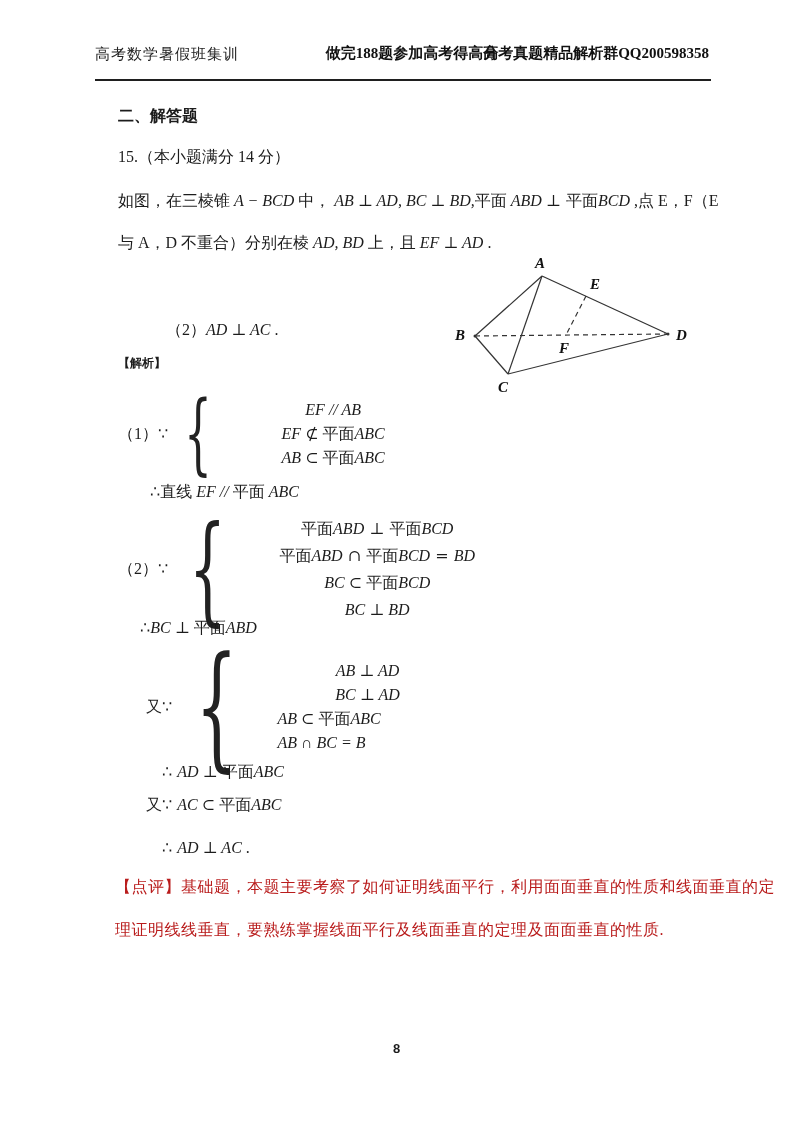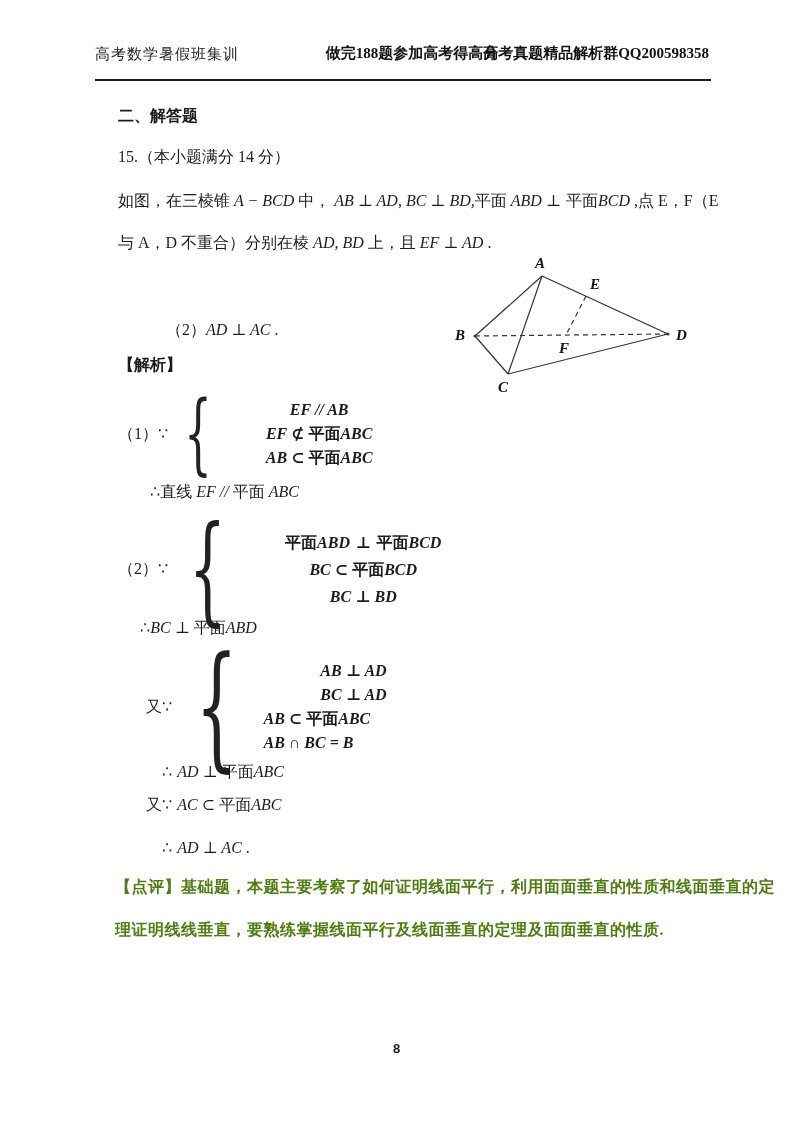--- a/index.html
+++ b/index.html
@@ -17,54 +17,54 @@
   .hdr-right{top:44px;right:84px;font-size:15px;font-weight:600;white-space:nowrap;color:#111;}
   .hdr-right .ov{margin-left:-15px;}
   .hdr-rule{left:95px;top:79px;width:616px;height:2px;background:#1f1f1f;}
   
   .sec-title{left:118px;top:106px;font-size:16px;font-weight:700;font-family:"Liberation Sans","DejaVu Sans",sans-serif;}
   .score{left:118px;top:147px;font-size:16px;}
   .stmt1{left:118px;top:191px;font-size:16px;white-space:nowrap;}
   .stmt2{left:118px;top:233px;font-size:16px;white-space:nowrap;}
   .ask1{left:118px;top:277px;font-size:16px;}
   .ask2{left:166px;top:320px;font-size:16px;}
-  .jiexi{left:118px;top:355px;font-size:16px;font-weight:700;font-family:"Liberation Sans","DejaVu Sans",sans-serif;}
+  .jiexi{left:118px;top:355px;font-size:12px;font-weight:700;font-family:"Liberation Sans","DejaVu Sans",sans-serif;}
   
   .proof-block{display:flex;align-items:center;font-size:16px;}
   .p-label{white-space:nowrap;margin-right:2px;}
   .brace{display:flex;align-items:center;line-height:0;}
   .brace span{
     font-family:"DejaVu Serif",serif;font-weight:400;color:#222;
     transform:scaleX(0.5);transform-origin:center center;display:inline-block;line-height:1;
   }
   .b3 span{font-size:88px;}
   .b4 span{font-size:118px;}
   .b5 span{font-size:134px;}
-  .cond-col{display:flex;flex-direction:column;margin-left:4px;font-weight:bold;}
+  .cond-col{display:flex;flex-direction:column;margin-left:18px;}
   .cond{white-space:nowrap;}
   .p1-block{left:118px;top:390px;}
   .p1-block .cond{line-height:24px;min-width:178px;text-align:center;}
   .p1-block .cond:nth-child(1){text-align:center;}
   .p2-block{left:118px;top:510px;}
   .p2-block .cond{line-height:27px;min-width:228px;text-align:center;}
   .p3-block{left:146px;top:640px;}
   .p3-block .cond{line-height:24px;min-width:180px;}
   .p3-block .cond:nth-child(1),.p3-block .cond:nth-child(2){text-align:center;}
   .concl{font-size:16px;white-space:nowrap;}
   .concl1{left:150px;top:482px;}
   .concl2{left:140px;top:618px;}
   .concl3{left:162px;top:762px;}
   .extra-line{left:146px;top:795px;font-size:16px;white-space:nowrap;}
   .final-line{left:162px;top:838px;font-size:16px;white-space:nowrap;}
   
   .seg-m{font-style:italic;font-family:"Liberation Serif","DejaVu Serif",serif;}
   .seg-c{font-style:normal;}
   .seg-s{font-style:normal;font-family:"DejaVu Serif",serif;}
   
-  .comment{color:#4d7c0f;font-size:16px;white-space:nowrap;letter-spacing:0.5px;font-weight:bold;}
+  .comment{color:#b91c1c;font-size:16px;white-space:nowrap;letter-spacing:0.5px;}
   .comment1{left:115px;top:877px;}
   .comment2{left:115px;top:920px;}
   
   .figure{left:435px;top:250px;width:270px;height:152px;}
   .fig-label{font-family:"Liberation Serif","DejaVu Serif",serif;font-style:italic;font-weight:700;font-size:15px;fill:#111;}
   
   .page-num{left:0;right:0;top:1041px;text-align:center;font-size:13px;font-weight:600;font-family:"Liberation Sans","DejaVu Sans",sans-serif;}
   .watermark{
     right:2px;top:1076px;font-size:27px;font-weight:700;letter-spacing:2px;
     color:#d2d2d2;-webkit-text-stroke:1px #bfbfbf;white-space:nowrap;
@@ -123,20 +123,21 @@
   </div>
   <div class="abs concl concl1"><span class="seg-s">∴</span><span class="seg-c">直线 </span><span class="seg-m">EF // </span><span class="seg-c">平面 </span><span class="seg-m">ABC</span></div>
 
   <div class="abs proof-block p2-block">
     <div class="p-label"><span class="seg-c">（2）</span><span class="seg-s">∵</span></div>
     <div class="brace b4">
         <span>{</span>
       </div>
     <div class="cond-col">
       <div class="cond"><span class="seg-c">平面</span><span class="seg-m">ABD</span><span class="seg-s"> ⊥ </span><span class="seg-c">平面</span><span class="seg-m">BCD</span></div>
+      <div class="cond"><span class="seg-c">平面</span><span class="seg-m">ABD</span><span class="seg-s"> ∩ </span><span class="seg-c">平面</span><span class="seg-m">BCD</span><span class="seg-s"> = </span><span class="seg-m">BD</span></div>
       <div class="cond"><span class="seg-m">BC ⊂ </span><span class="seg-c">平面</span><span class="seg-m">BCD</span></div>
       <div class="cond"><span class="seg-m">BC ⊥ BD</span></div>
     </div>
   </div>
   <div class="abs concl concl2"><span class="seg-s">∴</span><span class="seg-m">BC ⊥ </span><span class="seg-c">平面</span><span class="seg-m">ABD</span></div>
 
   <div class="abs proof-block p3-block">
     <div class="p-label"><span class="seg-c">又</span><span class="seg-s">∵</span></div>
     <div class="brace b5">
         <span>{</span>

